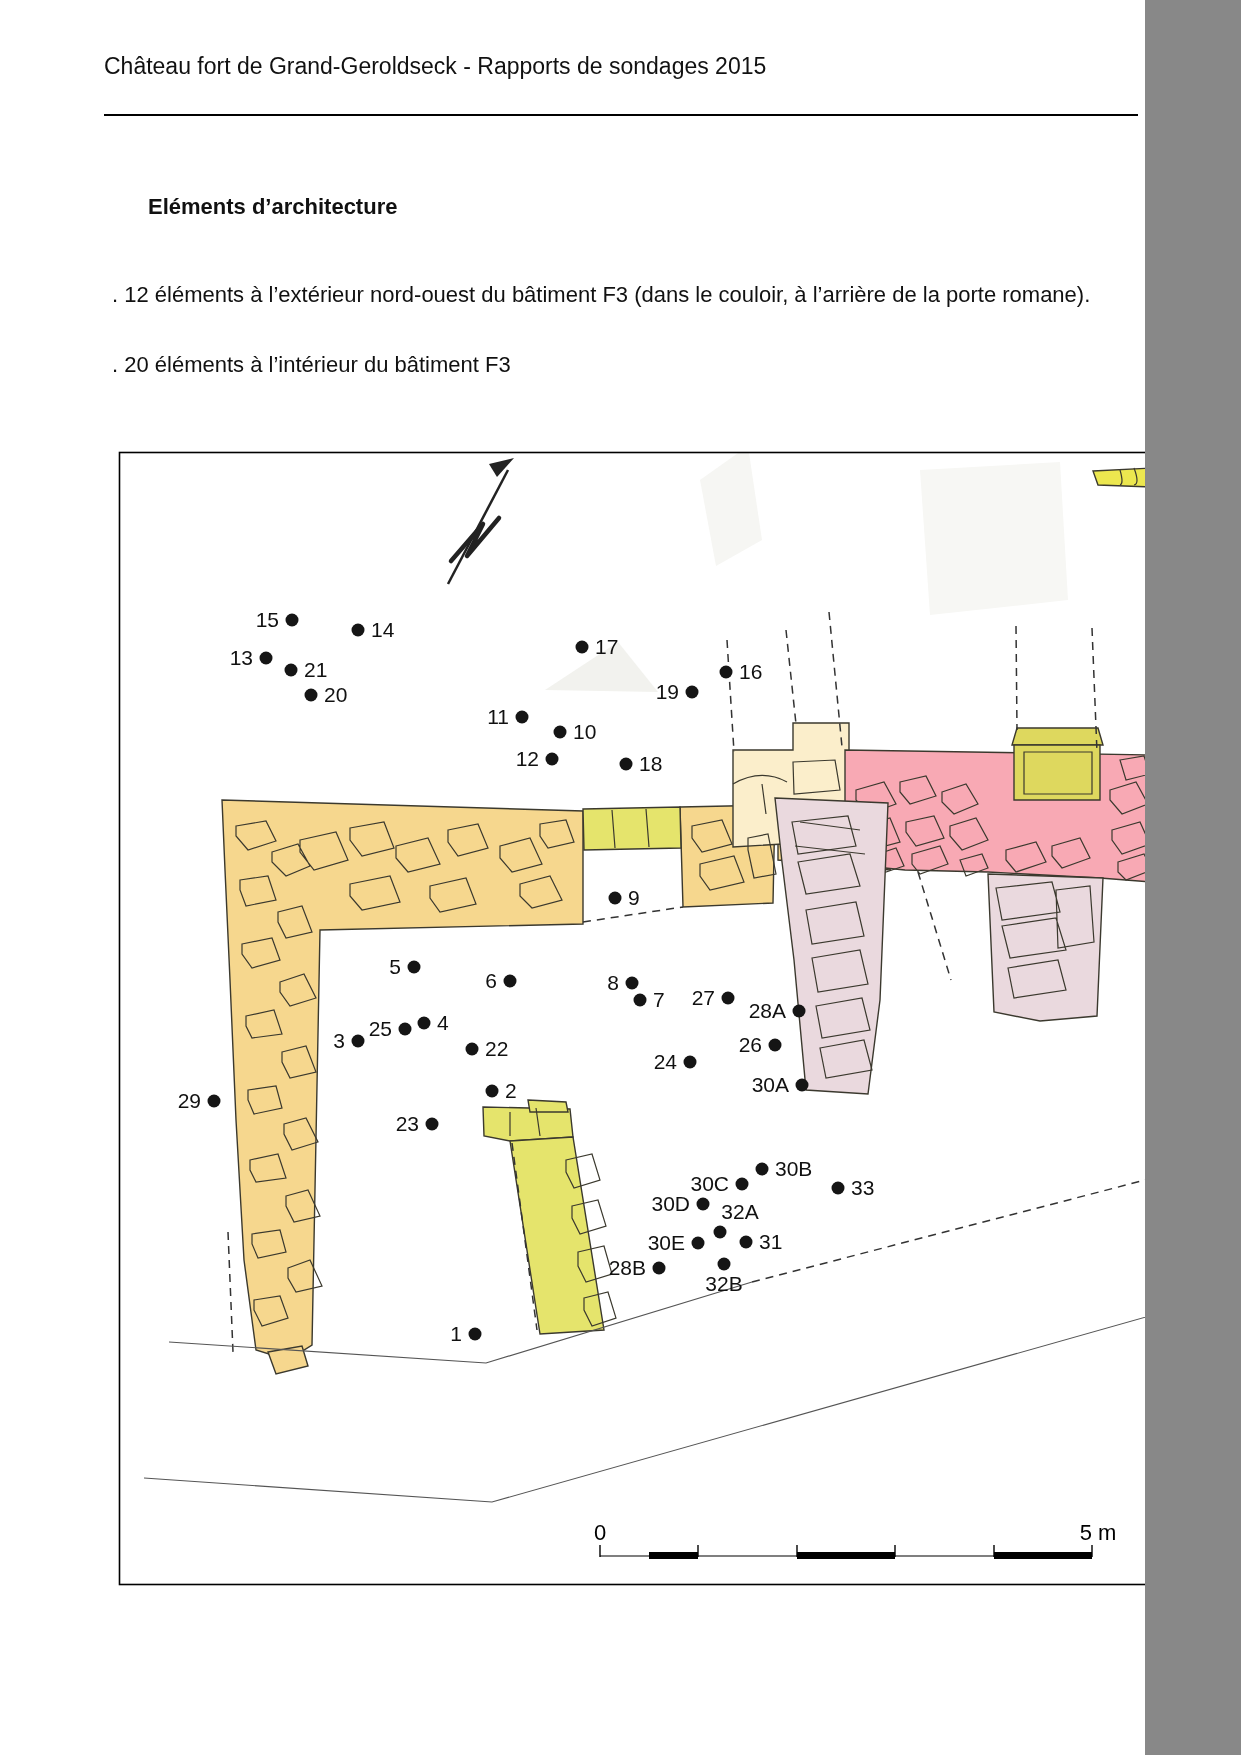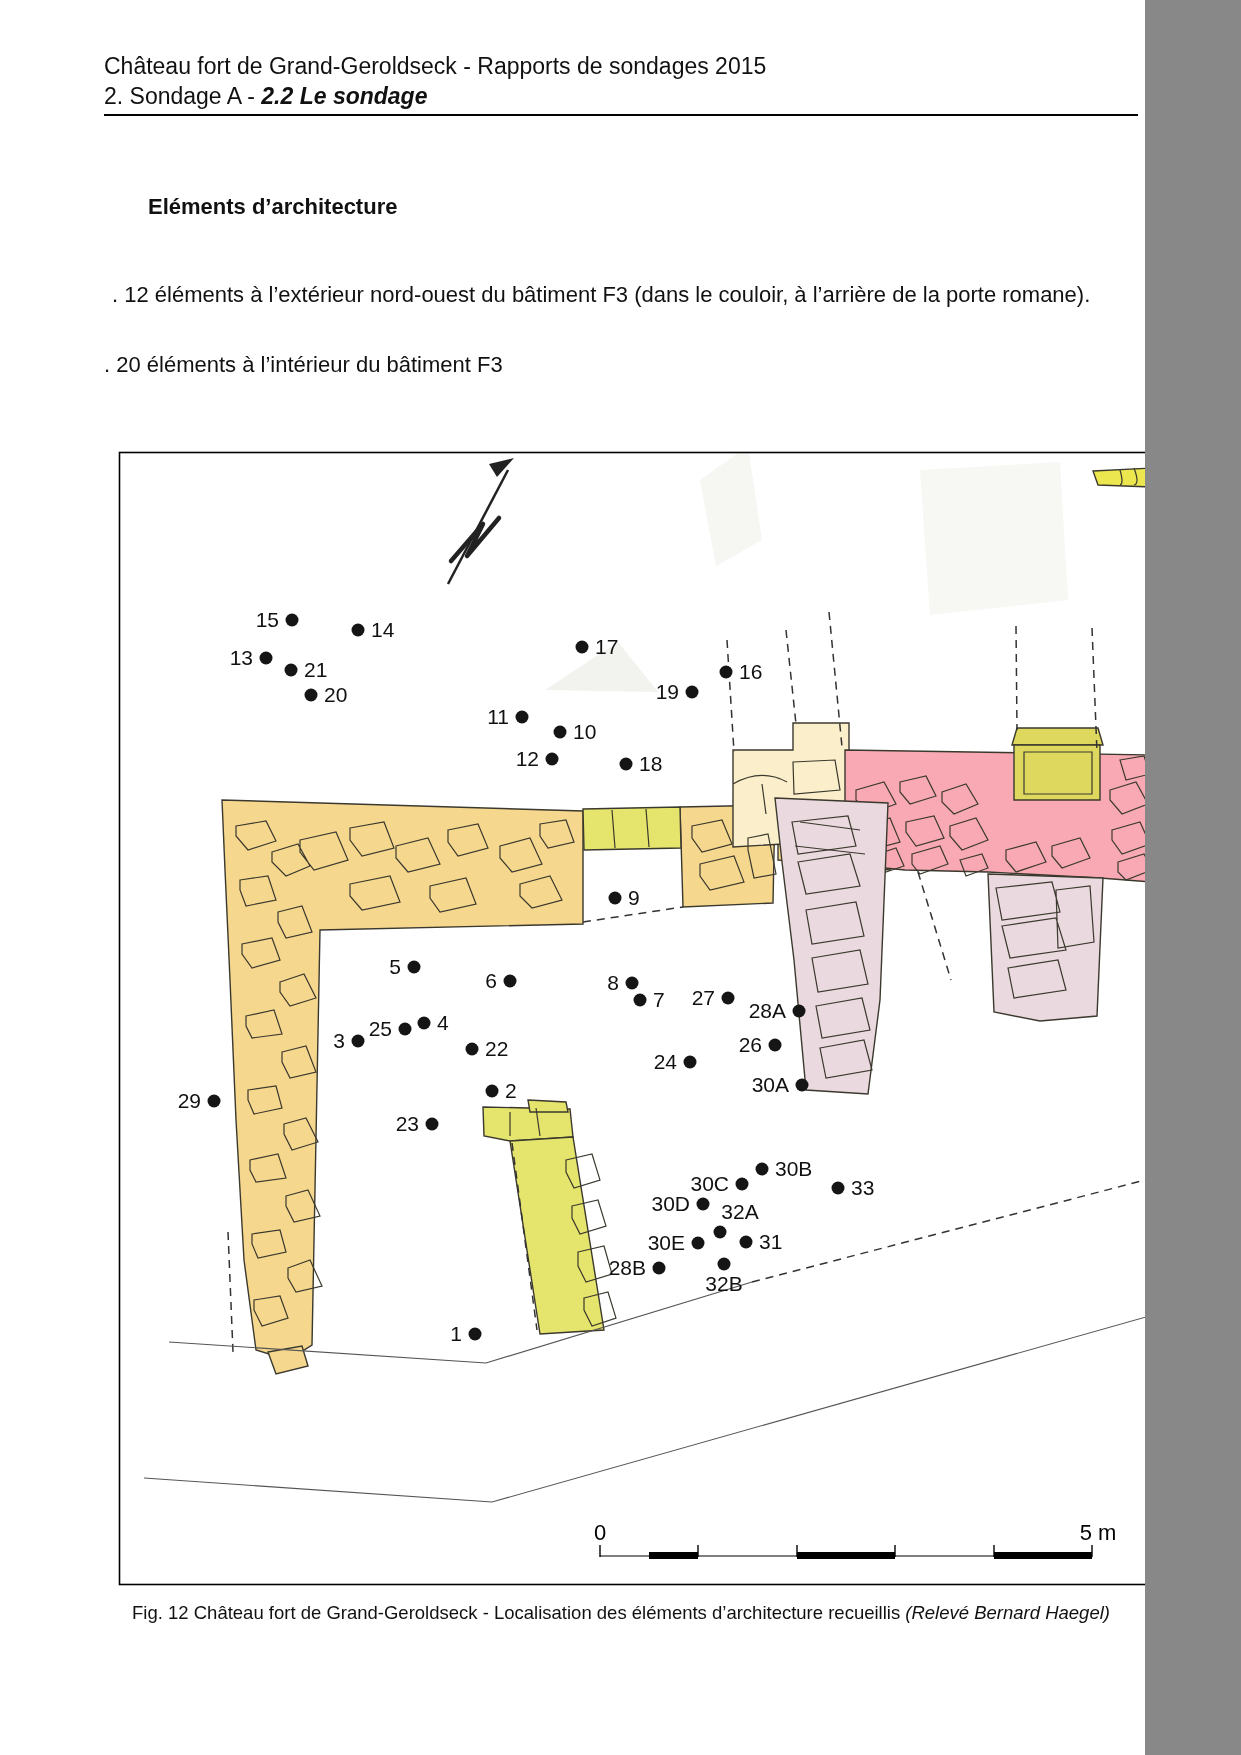--- a/index.html
+++ b/index.html
@@ -26,26 +26,25 @@
   .shadow{stroke:none;}
   .ptlbl{font-size:21px;fill:#111;font-family:"Liberation Sans",sans-serif;}
   .scalelbl{font-size:22px;fill:#000;font-family:"Liberation Sans",sans-serif;}
 </style>
 </head>
 <body>
 
 <div id="page">
 
   <div class="abs hline" style="left:104px;top:52px;">Château fort de Grand-Geroldseck - Rapports de sondages 2015</div>
-  <div class="abs hline" style="left:104px;top:82px;"><span>2. Sondage A - </span><span style="font-weight:bold;font-style:italic;">2.2 Le sondage</span></div>
   <div class="abs rule" style="left:104px;top:114px;width:1034px;"></div>
 
   <div class="abs h-bold" style="left:104px;top:194px;">Eléments d’architecture</div>
   <div class="abs body-txt" style="left:92px;top:282px;margin-left:20px;">. 12 éléments à l’extérieur nord-ouest du bâtiment F3 (dans le couloir, à l’arrière de la porte romane).</div>
-  <div class="abs body-txt" style="left:104px;top:352px;">. 20 éléments à l’intérieur du bâtiment F3</div>
+  <div class="abs body-txt" style="left:112px;top:352px;">. 20 éléments à l’intérieur du bâtiment F3</div>
 
   <svg width="1241" height="1755" viewBox="0 0 1241 1755">
     <defs>
       <clipPath id="figclip">
           <rect x="120" y="453" width="1032" height="1131"></rect>
         </clipPath>
     </defs>
 
     <g clip-path="url(#figclip)">
 
@@ -227,15 +226,14 @@
           <circle cx="724" cy="1264" r="6.5" fill="#151515"></circle>
           <text x="724" y="1291" text-anchor="middle" class="ptlbl">32B</text>
           <circle cx="838" cy="1188" r="6.5" fill="#151515"></circle>
           <text x="851" y="1195" text-anchor="start" class="ptlbl">33</text>
         </g>
     </g>
 
     <rect x="119.5" y="452.5" width="1033" height="1132" fill="none" stroke="#000" stroke-width="1.6"></rect>
   </svg>
 
-  <div class="abs caption" style="left:104px;top:1602px;"><span>Fig. 12 Château fort de Grand-Geroldseck - Localisation des éléments d’architecture recueillis </span><span class="cap-it">(Relevé Bernard Haegel)</span></div>
 
 </div>
 
 </body></html>

